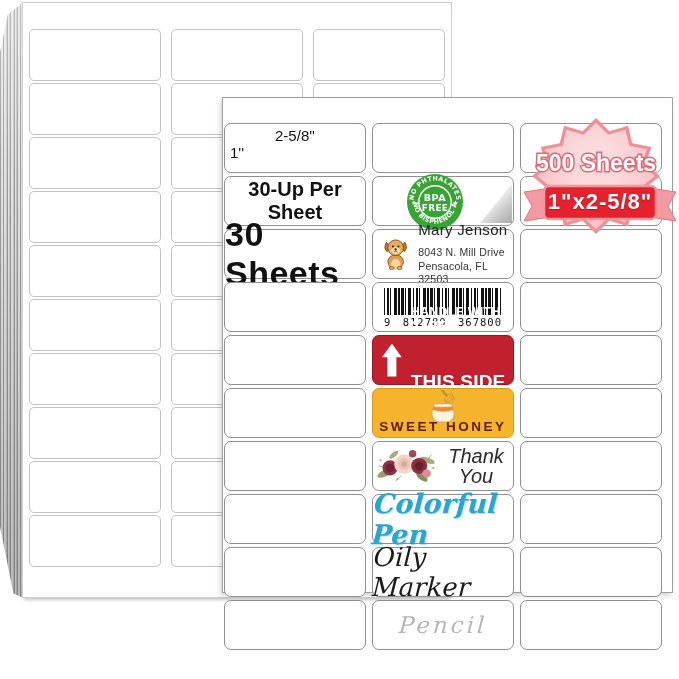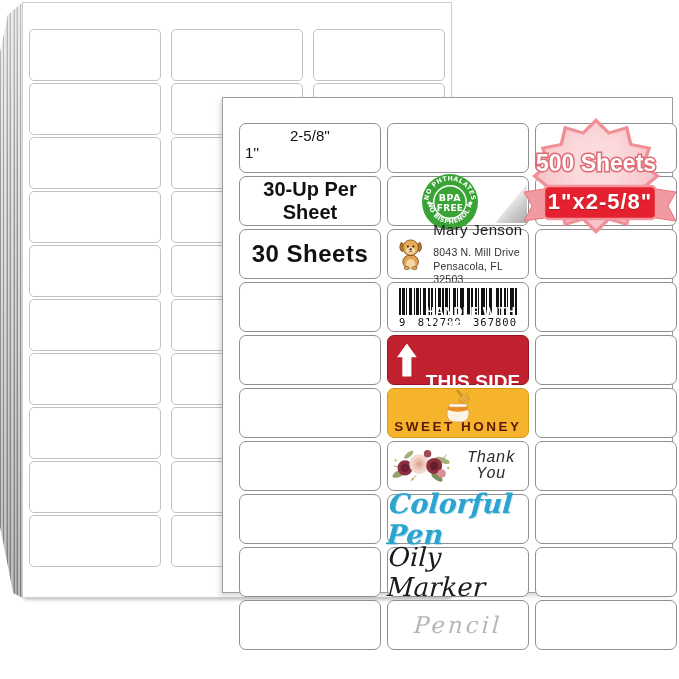--- a/index.html
+++ b/index.html
@@ -15,30 +15,30 @@
   #back-sheet{position:absolute;left:22px;top:2px;width:430px;height:596px;background:#fff;
     border:1px solid #cfcfcf;box-shadow:0 4px 3px -2px rgba(0,0,0,.22);
     display:grid;grid-template-columns:repeat(3,132px);grid-auto-rows:52px;
     column-gap:10px;row-gap:2px;padding:26px 0 0 6px;box-sizing:border-box;}
   .bcell{border:1px solid #c2c2c2;border-radius:5px;background:#fff;}
 
   
   #front-sheet{position:absolute;left:222px;top:97px;width:451px;height:496px;background:#fff;
     border:1px solid #9e9e9e;box-shadow:-2px 3px 5px rgba(0,0,0,.16);
     display:grid;grid-template-columns:repeat(3,142px);grid-auto-rows:50px;
-    column-gap:6px;row-gap:3px;padding:25px 0 0 16px;box-sizing:border-box;z-index:2;}
+    column-gap:6px;row-gap:3px;padding:25px 0 0 1px;box-sizing:border-box;z-index:2;}
   .fcell{border:1.2px solid #8f8f8f;border-radius:7px;background:#fff;position:relative;
     box-sizing:border-box;}
   .center{display:flex;align-items:center;justify-content:center;}
 
   
   .dim-w{text-align:center;font-size:15px;color:#111;margin-top:3px;}
   .dim-h{position:absolute;left:5px;top:20px;font-size:15px;color:#111;}
   .per-sheet{font-weight:bold;font-size:20px;color:#111;height:100%;text-align:center;}
-  .sheet-count{font-weight:bold;font-size:24px;color:#111;height:100%;letter-spacing:.5px;}
+  .sheet-count{font-weight:bold;font-size:34px;color:#111;height:100%;letter-spacing:.5px;}
 
   
   .bpa-cell{overflow:visible;}
   .bpa-svg{position:absolute;left:34px;top:-3px;}
   .peel{position:absolute;right:1px;top:6px;width:33px;height:40px;
     background:linear-gradient(135deg,#ffffff 18%,#ececec 46%,#c3c3c3 72%,#9f9f9f 100%);
     clip-path:polygon(100% 2%,100% 100%,4% 100%);opacity:.9;}
 
   
   .addr-cell{display:flex;align-items:center;gap:7px;padding:2px 3px 2px 7px;}
@@ -64,21 +64,21 @@
 
   
   .honey-cell{background:#f6b42c;border-color:#d99a18;display:flex;flex-direction:column;
     align-items:center;justify-content:flex-end;padding-bottom:3px;}
   .honey-svg{position:absolute;top:1px;left:50%;transform:translateX(-50%);}
   .honey-text{font-weight:bold;font-size:13.5px;letter-spacing:2.5px;color:#5d1a06;}
 
   
   .ty-cell{display:flex;align-items:center;gap:2px;padding-left:2px;}
   .ty-text{flex:1;text-align:center;}
-  .ty-script{font-family:Liberation Mono, monospace;font-style:italic;font-size:16px;color:#2b2b2b;
+  .ty-script{font-family:Liberation Sans, sans-serif;font-style:italic;font-size:20px;color:#2b2b2b;
     line-height:1;}
   .ty-sub{font-family:"Liberation Serif",serif;font-size:8px;letter-spacing:1.4px;color:#3a3a3a;
     margin-top:2px;line-height:1.3;}
 
   
   .pen-text{font-family:"DejaVu Serif",serif;font-style:italic;font-weight:bold;font-size:27px;
     color:#2ba4cf;text-shadow:1px 1px 0 rgba(43,164,207,.35);transform:skewX(-4deg);}
   .marker-text{font-family:"DejaVu Serif",serif;font-style:italic;font-size:26px;color:#1b1b1b;
     transform:skewX(-3deg);}
   .pencil-text{font-family:"DejaVu Serif",serif;font-style:italic;font-size:23px;color:#b6b6b6;

